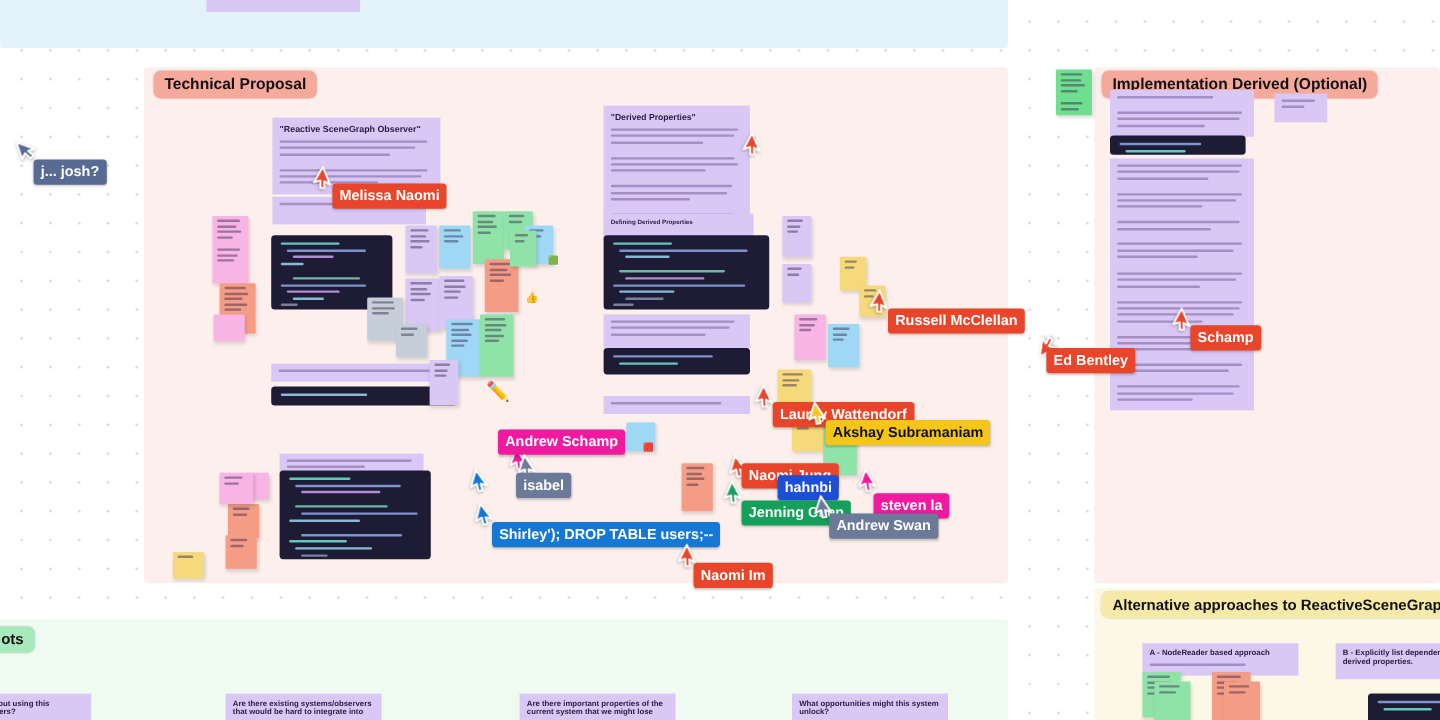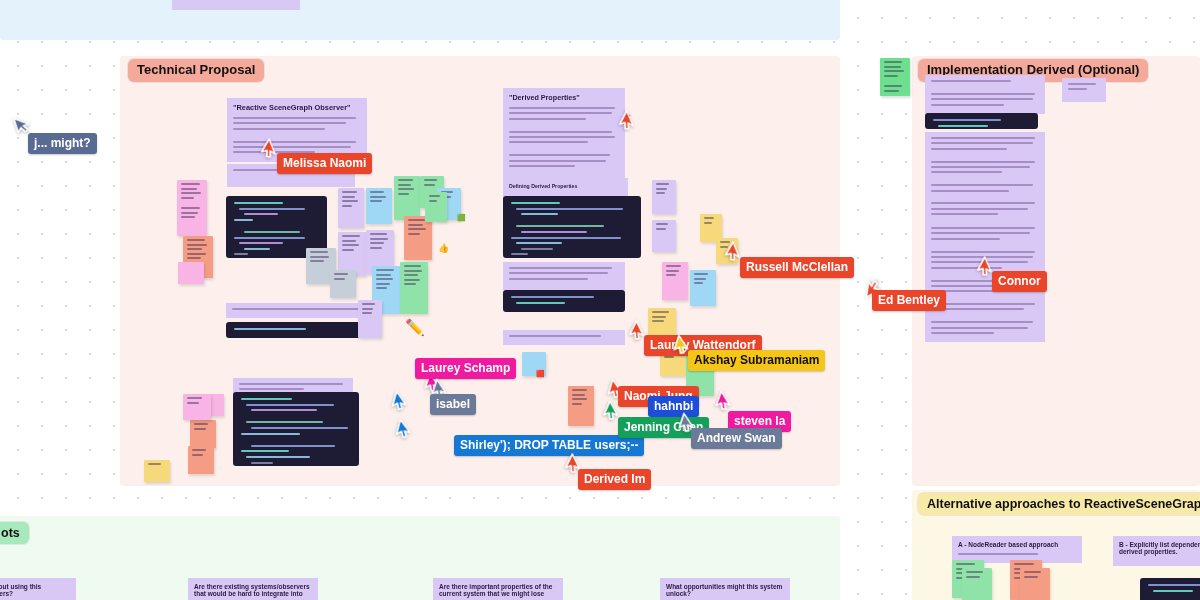--- a/index.html
+++ b/index.html
@@ -452,21 +452,21 @@
       <span class="emoji" style="left: 457px; top: 214px; font-size: 7px;">🟩</span>
       <span class="emoji" style="left: 624px; top: 113px; font-size: 7px;">🔻</span>
       <span class="emoji" style="left: 536px; top: 370px; font-size: 7px;">🟥</span>
     </div>
   <div id="cursors-layer">
       <div class="cursor" style="left: 14px; top: 115px;">
         <svg width="17" height="19" viewBox="0 0 17 19" style="transform: rotate(-18deg);">
           <path d="M2 1 L2 16 L6 12 L9 17.5 L12 16 L9 11 L14.5 11 Z" fill="#5a6b93" stroke="#ffffff" stroke-width="1.6" stroke-linejoin="round"></path>
         </svg>
       </div>
-      <div class="cur-label" style="left: 28px; top: 133px; background: rgb(90, 107, 147); color: rgb(255, 255, 255);">j... might?</div>
+      <div class="cur-label" style="left: 28px; top: 133px; background: rgb(90, 107, 147); color: rgb(255, 255, 255);">j... josh?</div>
       <div class="cursor" style="left: 262px; top: 140px;">
         <svg width="17" height="19" viewBox="0 0 17 19" style="transform: rotate(30deg);">
           <path d="M2 1 L2 16 L6 12 L9 17.5 L12 16 L9 11 L14.5 11 Z" fill="#e8452a" stroke="#ffffff" stroke-width="1.6" stroke-linejoin="round"></path>
         </svg>
       </div>
       <div class="cur-label" style="left: 277px; top: 153px; background: rgb(232, 69, 42); color: rgb(255, 255, 255);">Melissa Naomi</div>
       <div class="cursor" style="left: 620px; top: 112px;">
         <svg width="17" height="19" viewBox="0 0 17 19" style="transform: rotate(28deg);">
           <path d="M2 1 L2 16 L6 12 L9 17.5 L12 16 L9 11 L14.5 11 Z" fill="#e8452a" stroke="#ffffff" stroke-width="1.6" stroke-linejoin="round"></path>
         </svg>
@@ -481,57 +481,57 @@
         <svg width="17" height="19" viewBox="0 0 17 19" style="transform: rotate(-120deg);">
           <path d="M2 1 L2 16 L6 12 L9 17.5 L12 16 L9 11 L14.5 11 Z" fill="#e8452a" stroke="#ffffff" stroke-width="1.6" stroke-linejoin="round"></path>
         </svg>
       </div>
       <div class="cur-label" style="left: 872px; top: 290px; background: rgb(232, 69, 42); color: rgb(255, 255, 255);">Ed Bentley</div>
       <div class="cursor" style="left: 978px; top: 258px;">
         <svg width="17" height="19" viewBox="0 0 17 19" style="transform: rotate(28deg);">
           <path d="M2 1 L2 16 L6 12 L9 17.5 L12 16 L9 11 L14.5 11 Z" fill="#e8452a" stroke="#ffffff" stroke-width="1.6" stroke-linejoin="round"></path>
         </svg>
       </div>
-      <div class="cur-label" style="left: 992px; top: 271px; background: rgb(232, 69, 42); color: rgb(255, 255, 255);">Connor</div>
+      <div class="cur-label" style="left: 992px; top: 271px; background: rgb(232, 69, 42); color: rgb(255, 255, 255);">Schamp</div>
       <div class="cursor" style="left: 630px; top: 322px;">
         <svg width="17" height="19" viewBox="0 0 17 19" style="transform: rotate(26deg);">
           <path d="M2 1 L2 16 L6 12 L9 17.5 L12 16 L9 11 L14.5 11 Z" fill="#e8452a" stroke="#ffffff" stroke-width="1.6" stroke-linejoin="round"></path>
         </svg>
       </div>
       <div class="cur-label" style="left: 644px; top: 335px; background: rgb(232, 69, 42); color: rgb(255, 255, 255);">Laurey Wattendorf</div>
       <div class="cursor" style="left: 674px; top: 336px;">
         <svg width="17" height="19" viewBox="0 0 17 19" style="transform: rotate(18deg);">
           <path d="M2 1 L2 16 L6 12 L9 17.5 L12 16 L9 11 L14.5 11 Z" fill="#f5c518" stroke="#ffffff" stroke-width="1.6" stroke-linejoin="round"></path>
         </svg>
       </div>
       <div class="cur-label" style="left: 688px; top: 350px; background: rgb(245, 197, 24); color: rgb(17, 17, 17);">Akshay Subramaniam</div>
       <div class="cursor" style="left: 425px; top: 374px;">
         <svg width="17" height="19" viewBox="0 0 17 19" style="transform: rotate(18deg);">
           <path d="M2 1 L2 16 L6 12 L9 17.5 L12 16 L9 11 L14.5 11 Z" fill="#ef1aa0" stroke="#ffffff" stroke-width="1.6" stroke-linejoin="round"></path>
         </svg>
       </div>
-      <div class="cur-label" style="left: 415px; top: 358px; background: rgb(239, 26, 160); color: rgb(255, 255, 255);">Laurey Schamp</div>
+      <div class="cur-label" style="left: 415px; top: 358px; background: rgb(239, 26, 160); color: rgb(255, 255, 255);">Andrew Schamp</div>
       <div class="cursor" style="left: 432px; top: 380px;">
         <svg width="17" height="19" viewBox="0 0 17 19" style="transform: rotate(18deg);">
           <path d="M2 1 L2 16 L6 12 L9 17.5 L12 16 L9 11 L14.5 11 Z" fill="#6b7a99" stroke="#ffffff" stroke-width="1.6" stroke-linejoin="round"></path>
         </svg>
       </div>
       <div class="cur-label" style="left: 430px; top: 394px; background: rgb(107, 122, 153); color: rgb(255, 255, 255);">isabel</div>
       <div class="cursor" style="left: 396px; top: 420px;">
         <svg width="17" height="19" viewBox="0 0 17 19" style="transform: rotate(14deg);">
           <path d="M2 1 L2 16 L6 12 L9 17.5 L12 16 L9 11 L14.5 11 Z" fill="#1578d4" stroke="#ffffff" stroke-width="1.6" stroke-linejoin="round"></path>
         </svg>
       </div>
-      <div class="cur-label" style="left: 410px; top: 435px; background: rgb(21, 120, 212); color: rgb(255, 255, 255); margin-left: 44px;">Shirley'); DROP TABLE users;--</div>
+      <div class="cur-label" style="left: 410px; top: 435px; background: rgb(21, 120, 212); color: rgb(255, 255, 255);">Shirley'); DROP TABLE users;--</div>
       <div class="cursor" style="left: 566px; top: 455px;">
         <svg width="17" height="19" viewBox="0 0 17 19" style="transform: rotate(26deg);">
           <path d="M2 1 L2 16 L6 12 L9 17.5 L12 16 L9 11 L14.5 11 Z" fill="#e8452a" stroke="#ffffff" stroke-width="1.6" stroke-linejoin="round"></path>
         </svg>
       </div>
-      <div class="cur-label" style="left: 578px; top: 469px; background: rgb(232, 69, 42); color: rgb(255, 255, 255);">Derived Im</div>
+      <div class="cur-label" style="left: 578px; top: 469px; background: rgb(232, 69, 42); color: rgb(255, 255, 255);">Naomi Im</div>
       <div class="cursor" style="left: 608px; top: 380px;">
         <svg width="17" height="19" viewBox="0 0 17 19" style="transform: rotate(16deg);">
           <path d="M2 1 L2 16 L6 12 L9 17.5 L12 16 L9 11 L14.5 11 Z" fill="#e8452a" stroke="#ffffff" stroke-width="1.6" stroke-linejoin="round"></path>
         </svg>
       </div>
       <div class="cur-label" style="left: 618px; top: 386px; background: rgb(232, 69, 42); color: rgb(255, 255, 255);">Naomi Jung</div>
       <div class="cursor" style="left: 663px; top: 398px;">
         <svg width="17" height="19" viewBox="0 0 17 19" style="transform: rotate(18deg);">
           <path d="M2 1 L2 16 L6 12 L9 17.5 L12 16 L9 11 L14.5 11 Z" fill="#6b7a99" stroke="#ffffff" stroke-width="1.6" stroke-linejoin="round"></path>
         </svg>

